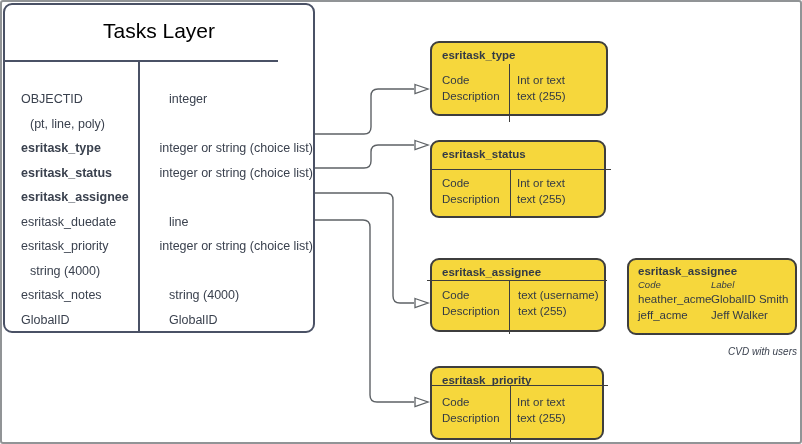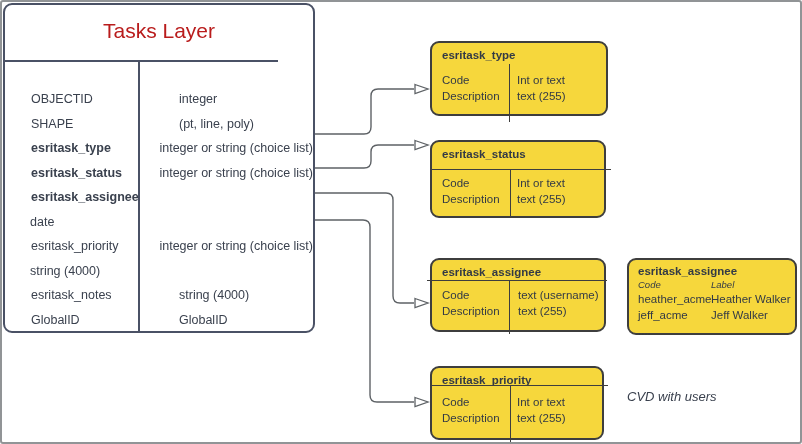--- a/index.html
+++ b/index.html
@@ -14,33 +14,33 @@
     border:2px solid #919496;border-radius:3px;
     pointer-events:none;
   }
   
   #tasks-table{
     position:absolute;left:3px;top:3px;width:308px;height:326px;
     background:#fff;border:2px solid #4a5165;border-radius:9px;
   }
   #tasks-title{
     position:absolute;top:14px;left:0;width:100%;
-    text-align:center;font-size:21px;color:#b91c1c;
+    text-align:center;font-size:21px;color:#000000;
   }
   #title-divider{
     position:absolute;left:-2px;top:55px;width:275px;height:0;
     border-top:2px solid #4a5165;
   }
   #col-divider{
     position:absolute;left:133px;top:55px;bottom:0;width:0;
     border-left:2px solid #4a5165;
   }
   #field-rows{position:absolute;left:0;right:0;top:82px;}
   .frow{display:flex;height:24.5px;align-items:center;font-size:12.5px;}
-  .frow .fname{width:123px;padding-left:26px;white-space:nowrap;}
+  .frow .fname{width:123px;padding-left:16px;white-space:nowrap;}
   .frow .ftype{padding-left:25px;white-space:nowrap;}
   .frow.bold .fname{font-weight:bold;}
   
   #connectors{position:absolute;left:0;top:0;width:802px;height:444px;}
   #connectors path.wire{fill:none;stroke:#5e6266;stroke-width:1.4;}
   #connectors path.head{fill:#ffffff;stroke:#5e6266;stroke-width:1.3;}
   
   .dbox{
     position:absolute;background:#f6d73c;border:2px solid #3e3e3e;
     border-radius:9px;overflow:visible;font-size:11.5px;color:#333a45;
@@ -53,21 +53,21 @@
   #cvd-box{
     position:absolute;left:627px;top:258px;width:166px;height:73px;
     background:#f6d73c;border:2px solid #3e3e3e;border-radius:9px;
     font-size:11.5px;color:#333a45;
   }
   #cvd-box .dtitle{position:absolute;left:9px;top:5px;font-weight:bold;}
   .cvd-colhead{position:absolute;top:19px;font-size:9.5px;font-style:italic;}
   .cvd-col{position:absolute;top:31px;line-height:16px;white-space:nowrap;}
   #cvd-caption{
     position:absolute;left:627px;top:346px;width:170px;
-    text-align:left;font-size:13px;font-style:italic;color:#3a414e;margin-top:43px;
+    text-align:right;font-size:10px;font-style:italic;color:#3a414e;
   }
 </style>
 </head>
 <body>
 
 <div id="frame"></div>
 
 <svg id="connectors">
   <path class="wire" d="M315,134 H364 Q371,134 371,127 V96 Q371,89 378,89 H414"></path>
   <path class="head" d="M415,84.5 L428,89 L415,93.5 Z"></path>
@@ -82,36 +82,36 @@
 <div id="tasks-table">
   <div id="tasks-title">Tasks Layer</div>
   <div id="title-divider"></div>
   <div id="col-divider"></div>
   <div id="field-rows">
     <div class="frow">
       <span class="fname">OBJECTID</span>
       <span class="ftype">integer</span>
     </div>
     <div class="frow">
-      <span class="fname">SHAPE</span>
       <span class="ftype">(pt, line, poly)</span>
     </div>
     <div class="frow bold">
       <span class="fname">esritask_type</span>
       <span class="ftype">integer or string (choice list)</span>
     </div>
     <div class="frow bold">
       <span class="fname">esritask_status</span>
       <span class="ftype">integer or string (choice list)</span>
     </div>
     <div class="frow bold">
       <span class="fname">esritask_assignee</span>
     </div>
     <div class="frow">
-      <span class="ftype">date</span>
+      <span class="fname">esritask_duedate</span>
+      <span class="ftype">line</span>
     </div>
     <div class="frow">
       <span class="fname">esritask_priority</span>
       <span class="ftype">integer or string (choice list)</span>
     </div>
     <div class="frow">
       <span class="ftype">string (4000)</span>
     </div>
     <div class="frow">
       <span class="fname">esritask_notes</span>
@@ -182,18 +182,18 @@
 <div id="cvd-box">
   <div class="dtitle">esritask_assignee</div>
   <div class="cvd-colhead" style="left:9px;">Code</div>
   <div class="cvd-colhead" style="left:82px;">Label</div>
   <div class="cvd-col" style="left:9px;">
     <div>heather_acme</div>
     <div>jeff_acme</div>
     <div>....</div>
   </div>
   <div class="cvd-col" style="left:82px;">
-    <div>Heather Walker</div>
+    <div>GlobalID Smith</div>
     <div>Jeff Walker</div>
     <div></div>
   </div>
 </div>
 <div id="cvd-caption">CVD with users</div>
 
 </body></html>

